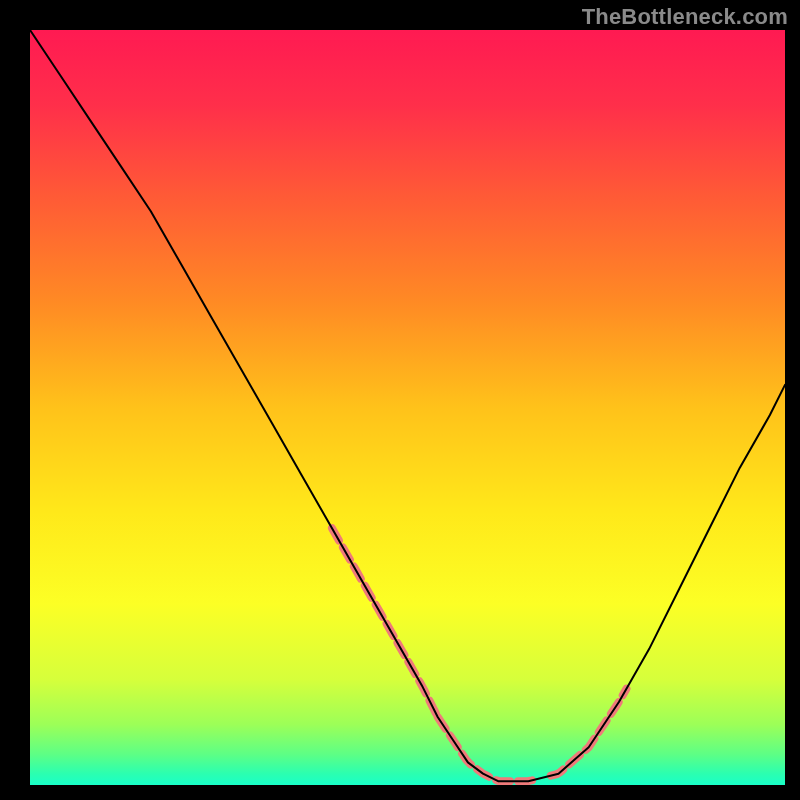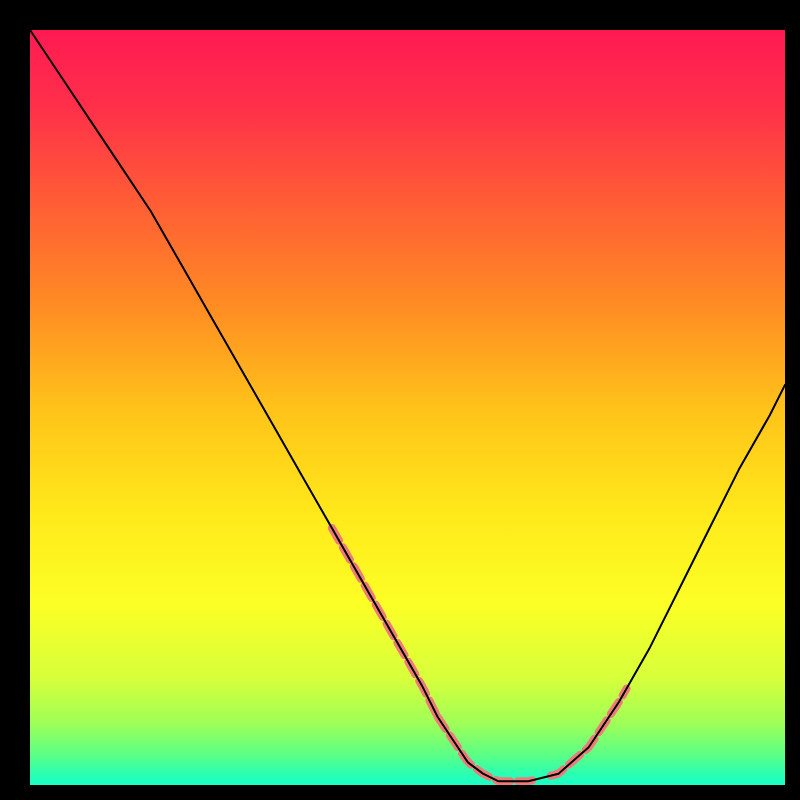--- a/index.html
+++ b/index.html
@@ -49,20 +49,21 @@
     font-weight: 600;
     color: #8a8a8a;
     letter-spacing: 0.2px;
   }
 </style>
 </head>
 <body>
 
 <div class="frame">
 
+  <div class="watermark">TheBottleneck.com</div>
 
   <div class="plot">
     <svg class="gradient" viewBox="0 0 755 755" preserveAspectRatio="none">
       <defs>
         <linearGradient id="bg" x1="0" y1="0" x2="0" y2="1">
             <stop offset="0%" stop-color="#ff1a52"></stop>
             <stop offset="10%" stop-color="#ff2f4a"></stop>
             <stop offset="22%" stop-color="#ff5a36"></stop>
             <stop offset="36%" stop-color="#ff8a24"></stop>
             <stop offset="50%" stop-color="#ffc21a"></stop>

